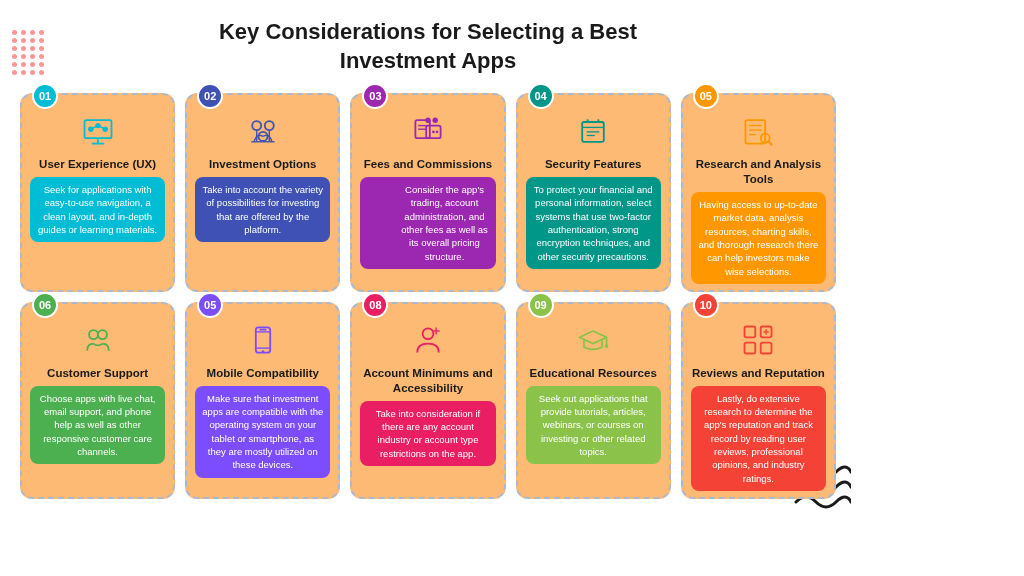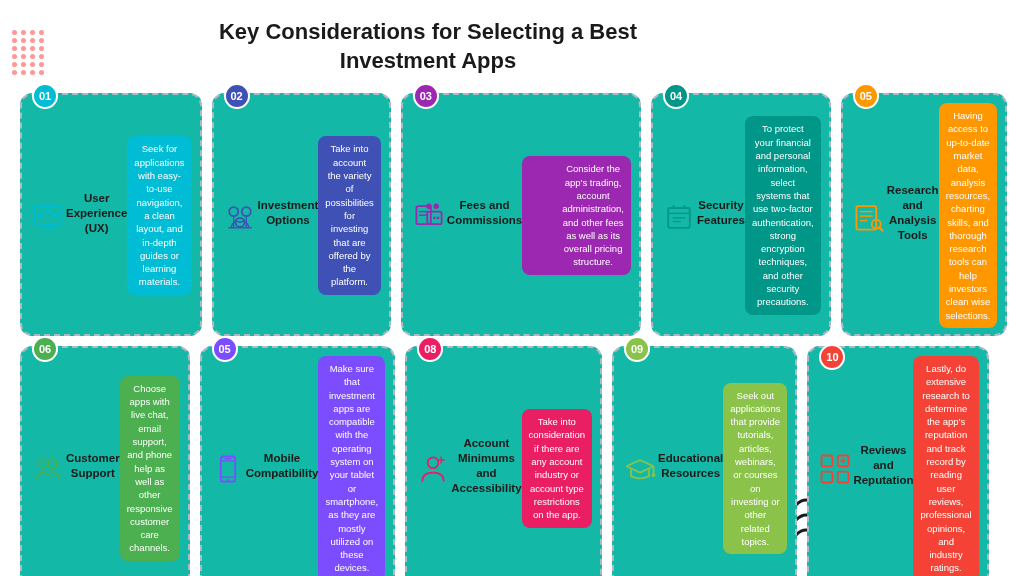--- a/index.html
+++ b/index.html
@@ -34,23 +34,23 @@
       grid-template-columns: repeat(5, 1fr);
       gap: 10px;
       margin-bottom: 10px;
     }
 
     .card {
       border: 2px dashed #b0b8c8;
       border-radius: 12px;
       padding: 8px 8px 6px;
       display: flex;
-      flex-direction: row;
+      flex-direction: column;
       align-items: center;
-      background: #14b8a6;
+      background: #fdba74;
       position: relative;
     }
 
     .card-number {
       position: absolute;
       top: -12px;
       left: 10px;
       width: 26px;
       height: 26px;
       border-radius: 50%;
@@ -85,21 +85,21 @@
     
     .num-cyan { background: #00bcd4; }
     .num-blue { background: #3f51b5; }
     .num-purple { background: #9c27b0; }
     .num-teal { background: #009688; }
     .num-orange { background: #ff9800; }
     .num-green { background: #4caf50; }
     .num-violet { background: #7c4dff; }
     .num-pink { background: #e91e63; }
     .num-lime { background: #8bc34a; }
-    .num-red { background: #f44336; margin-top: 8px; }
+    .num-red { background: #f44336; }
 
     
     .desc-cyan { background: #00bcd4; }
     .desc-blue { background: #3f51b5; }
     .desc-purple { background: #9c27b0; padding-left: 40px; }
     .desc-teal { background: #009688; }
     .desc-orange { background: #ff9800; }
     .desc-green { background: #4caf50; }
     .desc-violet { background: #7c4dff; }
     .desc-pink { background: #e91e63; }
@@ -246,21 +246,21 @@
         <div class="card-number num-orange">05</div>
         <div><svg class="icon-svg" viewBox="0 0 40 40">
             <rect x="6" y="8" width="22" height="26" rx="2" fill="none" stroke="#ff9800" stroke-width="2"></rect>
             <line x1="10" y1="14" x2="24" y2="14" stroke="#ff9800" stroke-width="1.5"></line>
             <line x1="10" y1="19" x2="24" y2="19" stroke="#ff9800" stroke-width="1.5"></line>
             <line x1="10" y1="24" x2="18" y2="24" stroke="#ff9800" stroke-width="1.5"></line>
             <circle cx="28" cy="28" r="5" fill="none" stroke="#ff9800" stroke-width="2"></circle>
             <line x1="31.5" y1="31.5" x2="35" y2="35" stroke="#ff9800" stroke-width="2.5" stroke-linecap="round"></line>
           </svg></div>
         <div class="card-title">Research and Analysis Tools</div>
-        <div class="card-desc desc-orange">Having access to up-to-date market data, analysis resources, charting skills, and thorough research tools can help investors clean wise selections.</div>
+        <div class="card-desc desc-orange">Having access to up-to-date market data, analysis resources, charting skills, and thorough research there can help investors make wise selections.</div>
       </div>
     </div>
 
   <div class="grid" id="row2">
       <div class="card">
         <div class="card-number num-green">06</div>
         <div><svg class="icon-svg" viewBox="0 0 40 40">
             <circle cx="15" cy="14" r="5" fill="none" stroke="#4caf50" stroke-width="2"></circle>
             <circle cx="25" cy="14" r="5" fill="none" stroke="#4caf50" stroke-width="2"></circle>
             <path d="M8 32 Q8 24 15 24" fill="none" stroke="#4caf50" stroke-width="2"></path>

